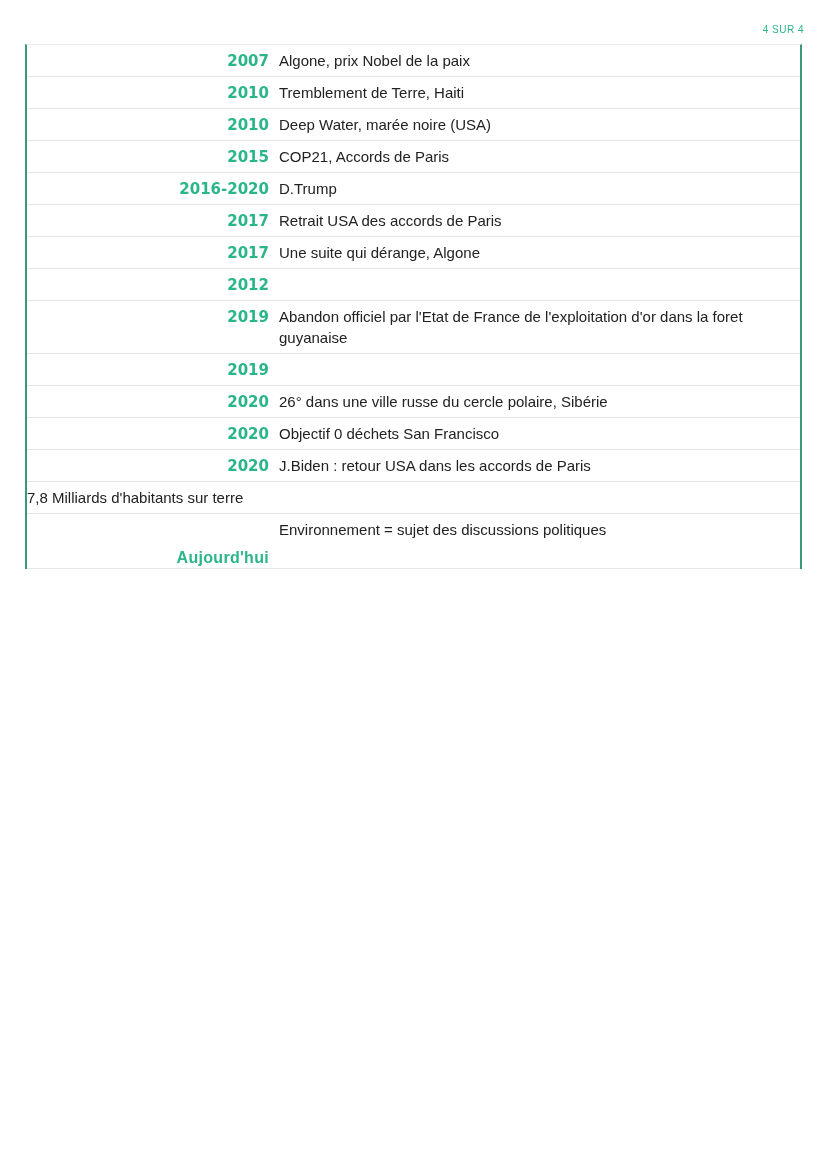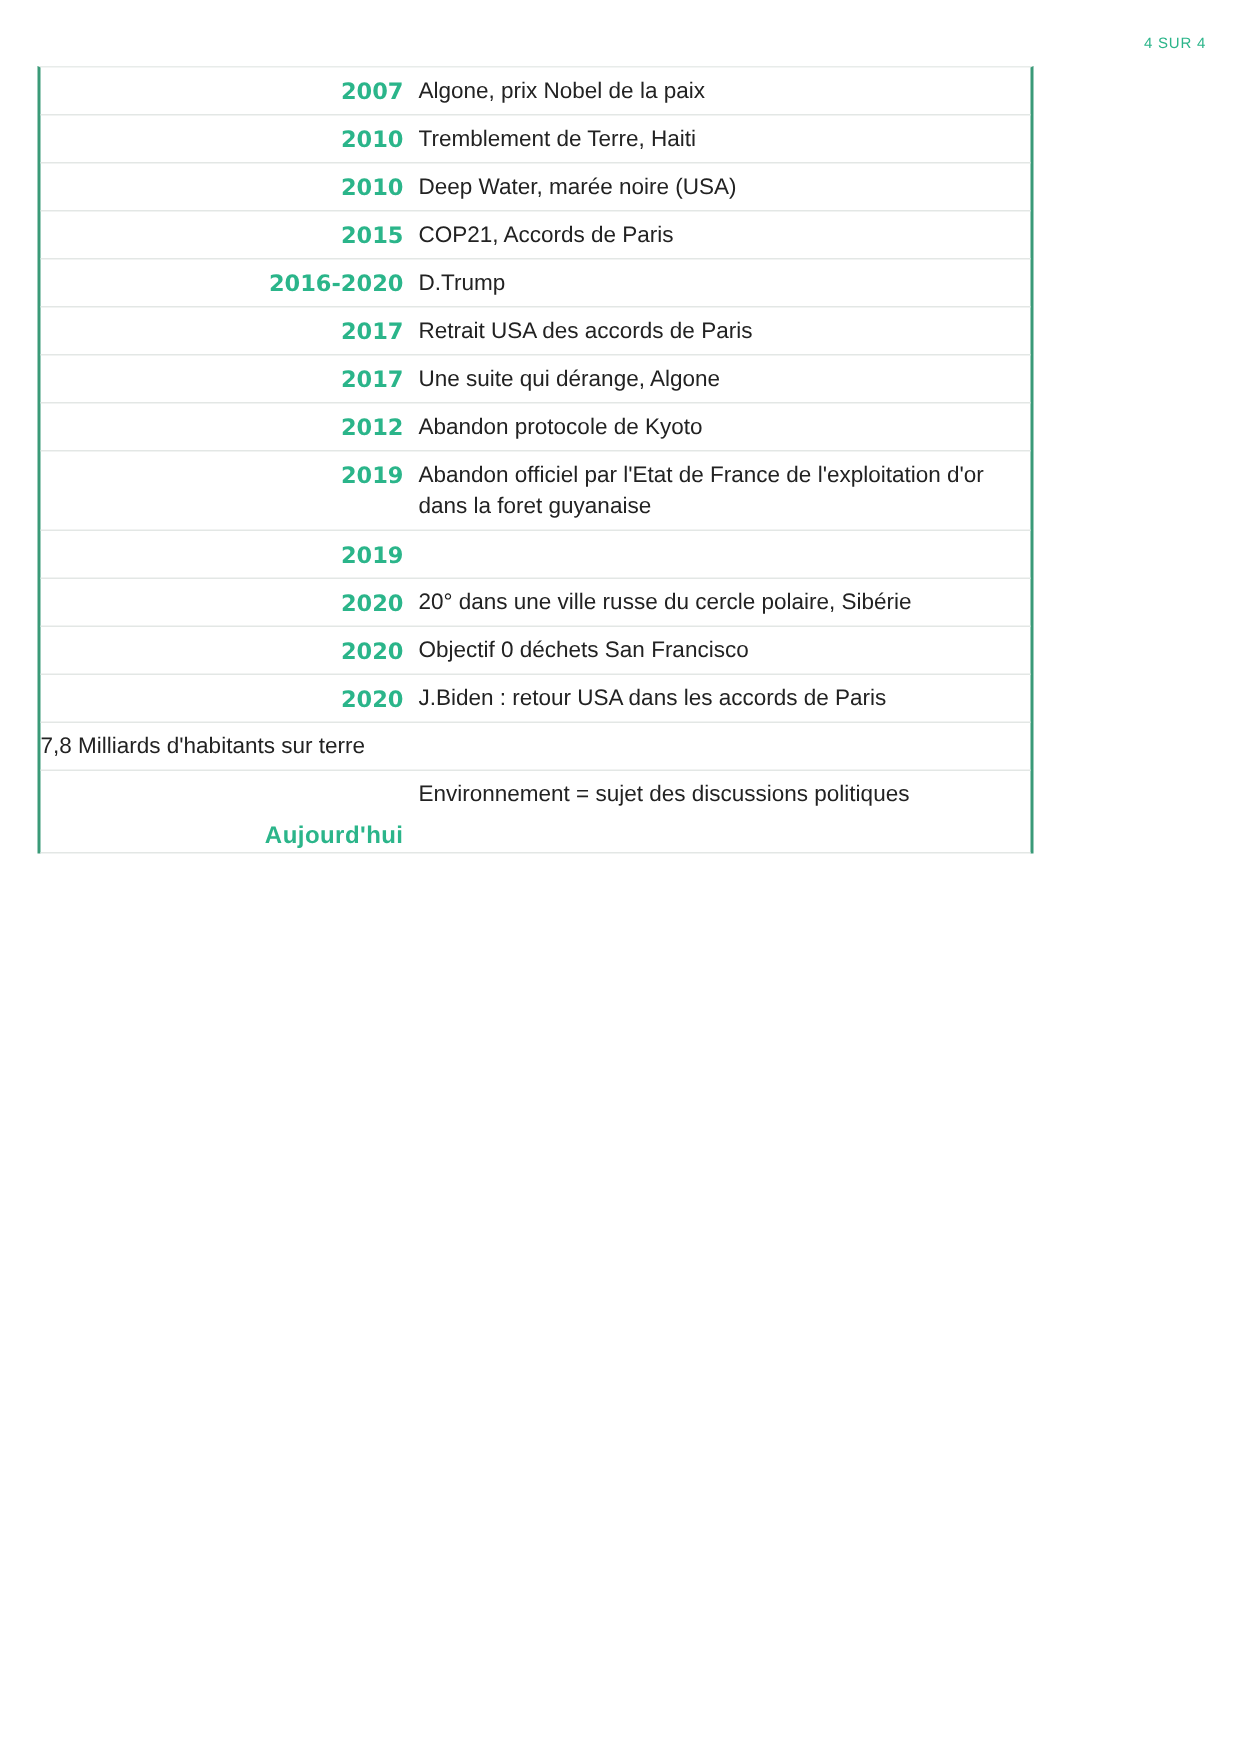--- a/index.html
+++ b/index.html
@@ -1,20 +1,20 @@
 <!DOCTYPE html>
 <html><head>
 <meta charset="utf-8">
 <style>
   html, body { margin: 0; padding: 0; background: #ffffff; }
   body { width: 828px; height: 1171px; position: relative; overflow: hidden;
          font-family: "Liberation Sans", sans-serif; }
   .page-num { position: absolute; top: 24px; right: 24px; font-size: 10px;
               color: #2bb58a; letter-spacing: 0.5px; font-family: Liberation Sans, sans-serif; }
-  .timeline { position: absolute; top: 44px; left: 25px; width: 664px;
+  .timeline { position: absolute; top: 44px; left: 25px; width: 777px;
               border-left: 2px solid #3a9a78; border-right: 2px solid #3a9a78;
               border-top: 1px solid #e8ecea; box-sizing: border-box; }
   .row { display: flex; align-items: flex-start; border-bottom: 1px solid #e3e7e5;
          box-sizing: border-box; min-height: 32px; }
   .date { width: 252px; flex: 0 0 252px; text-align: right; padding-right: 10px;
           box-sizing: border-box; color: #2bb58a; font-weight: bold; font-size: 15px;
           font-family: "DejaVu Sans", sans-serif; line-height: 20px; padding-top: 6px; }
   .date.today { font-family: "Liberation Sans", sans-serif; font-size: 16px; letter-spacing: 0.3px; margin-top: 28px; }
   .event { flex: 1; color: #222222; font-size: 15px; line-height: 21px; padding-top: 5px;
            padding-bottom: 5px; padding-right: 20px; font-family: "Liberation Sans", sans-serif; }
@@ -48,32 +48,31 @@
   <div class="row">
     <div class="date">2017</div>
     <div class="event">Retrait USA des accords de Paris</div>
   </div>
   <div class="row">
     <div class="date">2017</div>
     <div class="event">Une suite qui dérange, Algone</div>
   </div>
   <div class="row">
     <div class="date">2012</div>
-    <div class="event">Abandon protocole de Kyoto</div>
   </div>
   <div class="row">
     <div class="date">2019</div>
     <div class="event">Abandon officiel par l'Etat de France de l'exploitation d'or dans la foret guyanaise</div>
   </div>
   <div class="row">
     <div class="date">2019</div>
   </div>
   <div class="row">
     <div class="date">2020</div>
-    <div class="event">20° dans une ville russe du cercle polaire, Sibérie</div>
+    <div class="event">26° dans une ville russe du cercle polaire, Sibérie</div>
   </div>
   <div class="row">
     <div class="date">2020</div>
     <div class="event">Objectif 0 déchets San Francisco</div>
   </div>
   <div class="row">
     <div class="date">2020</div>
     <div class="event">J.Biden : retour USA dans les accords de Paris</div>
   </div>
   <div class="row">

